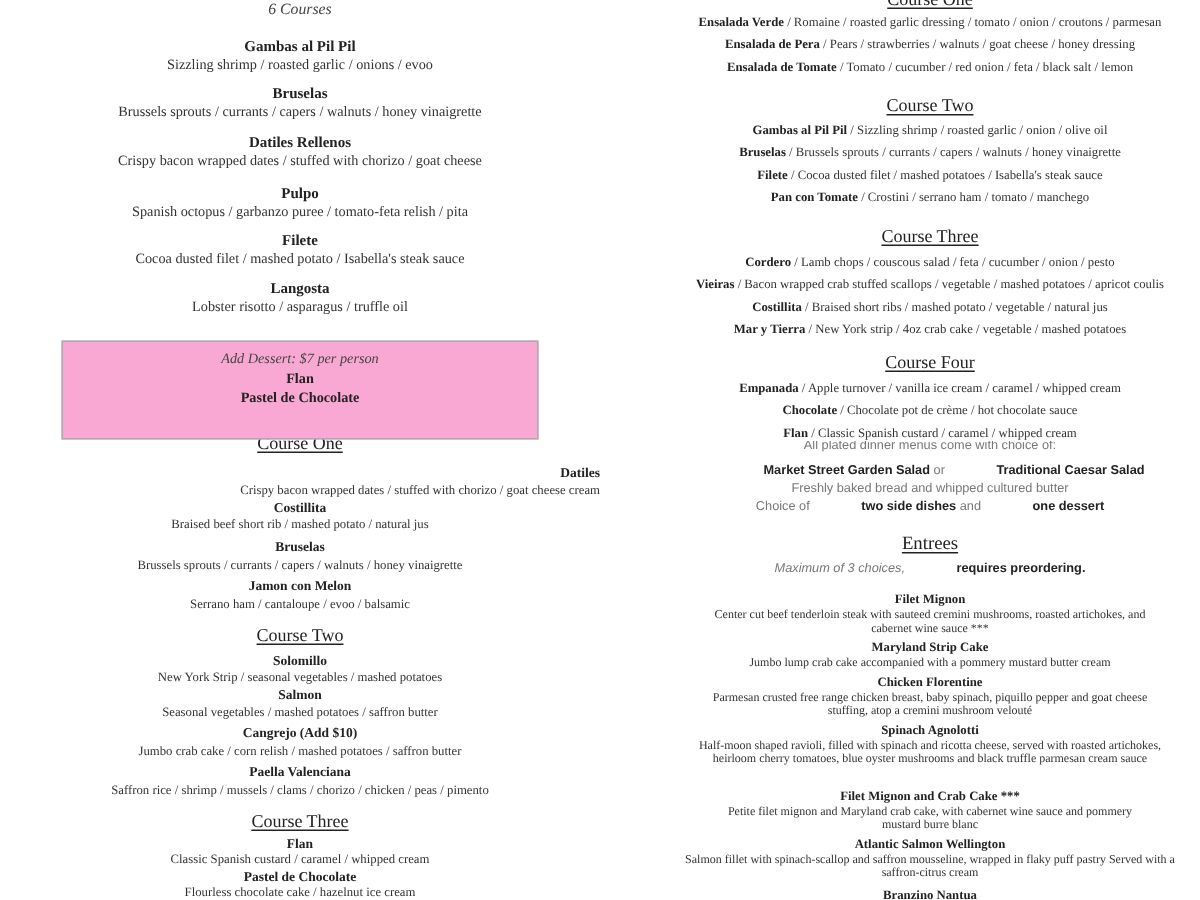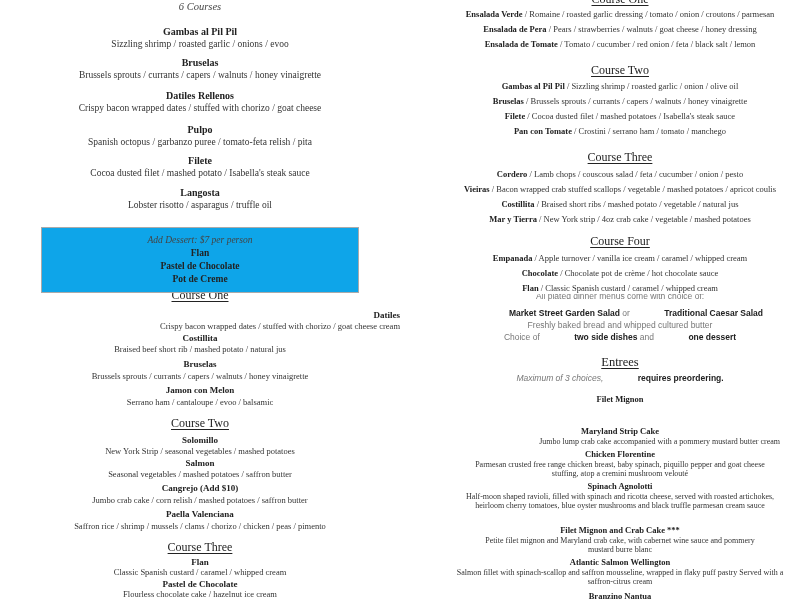--- a/index.html
+++ b/index.html
@@ -7,21 +7,21 @@
   .col { position: absolute; text-align: center; }
   .left { left: 0; width: 400px; }
   .right { left: 440px; width: 360px; }
   .abs { position: absolute; left: 0; right: 0; text-align: center; }
   .name { font-weight: bold; font-size: 10px; color: #222; line-height: 12px; }
   .desc { font-size: 9.5px; color: #333; line-height: 12px; }
   .ital { font-style: italic; font-size: 10.5px; color: #444; }
   .hdr { font-size: 12px; color: #222; text-decoration: underline; text-underline-offset: 2px; line-height: 14px; }
   .inl { font-size: 8.5px; line-height: 11px; color: #333; white-space: nowrap; }
   .inl b { color: #222; }
-  .box { position: absolute; left: 41px; top: 227px; width: 316px; height: 64px; border: 1px solid #aaa; background: #0ea5e9; text-align: center; }
+  .box { position: absolute; left: 41px; top: 227px; width: 316px; height: 64px; border: 1px solid #aaa; background: #f9a8d4; text-align: center; }
   .box .ital { font-size: 9.5px; margin-top: 6px; line-height: 13px; }
   .box .name { font-size: 9.5px; line-height: 13px; }
   .sans { font-family: "Liberation Sans", sans-serif; font-size: 8.5px; line-height: 12.5px; color: #777; }
   .sans b { color: #222; padding-left: 32px; }
   .ent-name { font-weight: bold; font-size: 8.5px; color: #222; line-height: 10.5px; }
   .ent-desc { font-size: 8px; color: #333; line-height: 9.5px; padding: 0 30px; }
 </style>
 </head>
 <body>
 
@@ -52,21 +52,20 @@
     <div class="name">Langosta</div>
     <div class="desc">Lobster risotto / asparagus / truffle oil</div>
   </div>
 
   <div class="abs hdr" style="top:288px;">Course One</div>
 
   <div class="box">
     <div class="ital">Add Dessert: $7 per person</div>
     <div class="name">Flan</div>
     <div class="name">Pastel de Chocolate</div>
-    <div class="name">Pot de Creme</div>
   </div>
 
   <div class="abs" style="top:310px;text-align:right;">
     <div class="name" style="font-size:9px;line-height:11px;">Datiles</div>
     <div class="desc" style="font-size:8.5px;line-height:11px;">Crispy bacon wrapped dates / stuffed with chorizo / goat cheese cream</div>
   </div>
   <div class="abs" style="top:333px;">
     <div class="name" style="font-size:9px;line-height:11px;">Costillita</div>
     <div class="desc" style="font-size:8.5px;line-height:11px;">Braised beef short rib / mashed potato / natural jus</div>
   </div>
@@ -136,24 +135,25 @@
     </div>
   <div class="abs sans" style="top:307px;"><b>Market Street Garden Salad</b><span> or </span><b>Traditional Caesar Salad</b></div>
   <div class="abs sans" style="top:319px;">Freshly baked bread and whipped cultured butter</div>
   <div class="abs sans" style="top:331px;"><span>Choice of </span><b>two side dishes</b><span> and </span><b>one dessert</b></div>
 
   <div class="abs hdr" style="top:355px;font-size:12.5px;">Entrees</div>
   <div class="abs sans" style="top:372px;"><i>Maximum of 3 choices, </i><b>requires preordering.</b></div>
 
   <div class="abs" style="top:394px;">
     <div class="ent-name">Filet Mignon</div>
+    <div class="ent-desc">Center cut beef tenderloin steak with sauteed cremini mushrooms, roasted artichokes, and cabernet wine sauce ***</div>
   </div>
   <div class="abs" style="top:426px;">
     <div class="ent-name">Maryland Strip Cake</div>
-    <div class="ent-desc" style="padding:0 20px;text-align:right;">Jumbo lump crab cake accompanied with a pommery mustard butter cream</div>
+    <div class="ent-desc" style="padding:0 20px;">Jumbo lump crab cake accompanied with a pommery mustard butter cream</div>
   </div>
   <div class="abs" style="top:449px;">
     <div class="ent-name">Chicken Florentine</div>
     <div class="ent-desc" style="padding:0 25px;">Parmesan crusted free range chicken breast, baby spinach, piquillo pepper and goat cheese stuffing, atop a cremini mushroom velouté</div>
   </div>
   <div class="abs" style="top:481px;">
     <div class="ent-name">Spinach Agnolotti</div>
     <div class="ent-desc" style="padding:0 15px;">Half-moon shaped ravioli, filled with spinach and ricotta cheese, served with roasted artichokes, heirloom cherry tomatoes, blue oyster mushrooms and black truffle parmesan cream sauce</div>
   </div>
   <div class="abs" style="top:525px;">

